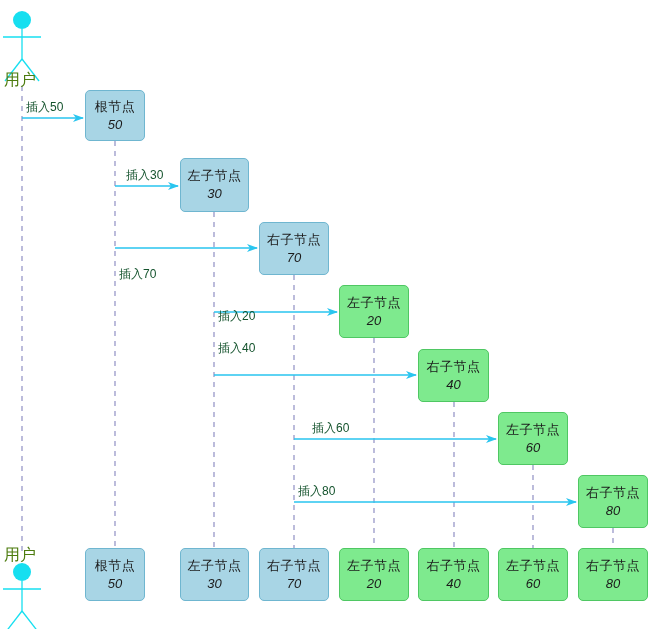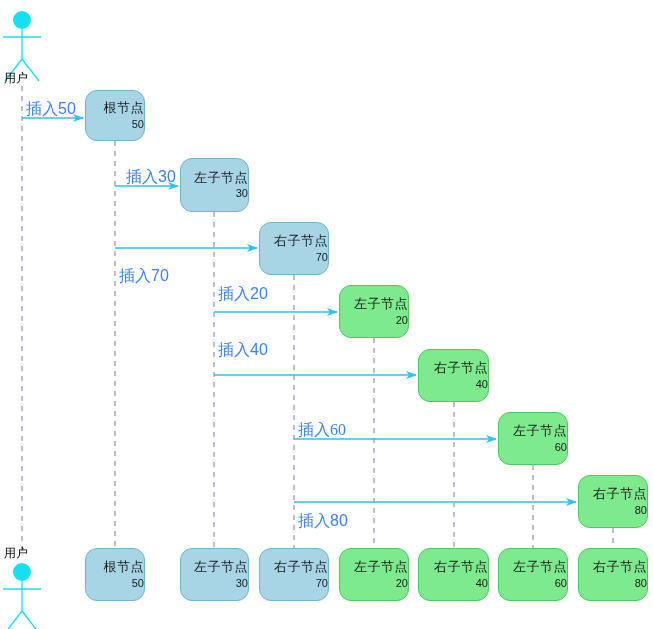--- a/index.html
+++ b/index.html
@@ -1,27 +1,27 @@
 <!DOCTYPE html>
 <html><head>
 <meta charset="utf-8">
 <style>
   html,body{margin:0;padding:0;background:#ffffff;}
   body{font-family:"Liberation Sans","DejaVu Sans",sans-serif;}
   #stage{position:relative;width:653px;height:629px;background:#ffffff;overflow:hidden;}
   #svg-layer{position:absolute;left:0;top:0;width:653px;height:629px;}
-  .node-box{position:absolute;box-sizing:border-box;border-radius:12px;
-            display:flex;flex-direction:column;align-items:flex-end;justify-content:center;
+  .node-box{position:absolute;box-sizing:border-box;border-radius:5px;
+            display:flex;flex-direction:column;align-items:center;justify-content:center;
             font-size:13px;color:#1b1b1b;line-height:1.35;}
   .node-box.blue{background:#a8d5e5;border:1px solid #6fb6d0;}
   .node-box.green{background:#7eea8e;border:1px solid #4fc763;}
   .node-title{letter-spacing:0.5px;}
-  .node-value{font-size:11px;}
-  .msg-label{position:absolute;font-size:16px;color:#3b82f6;white-space:nowrap;}
-  .actor-label{position:absolute;font-size:12px;color:#000000;white-space:nowrap;}
+  .node-value{font-size:13px;font-style:italic;}
+  .msg-label{position:absolute;font-size:12px;color:#14532d;white-space:nowrap;}
+  .actor-label{position:absolute;font-size:16px;color:#4d7c0f;white-space:nowrap;}
 </style>
 </head>
 <body>
 
 <div id="stage">
   <svg id="svg-layer" viewBox="0 0 653 629" xmlns="http://www.w3.org/2000/svg">
     <defs>
       <marker id="arrowhead" markerWidth="11" markerHeight="8" refX="10" refY="4" orient="auto" markerUnits="userSpaceOnUse">
         <path d="M0,0 L11,4 L0,8 L3,4 Z" fill="#29c5ef"></path>
       </marker>
@@ -120,21 +120,21 @@
       </div>
       <div class="node-box green" style="left: 578px; top: 548px; width: 70px; height: 53px;">
         <div class="node-title">右子节点</div>
         <div class="node-value">80</div>
       </div>
     </div>
   <div id="labels-host">
       <div class="msg-label" style="left: 26px; top: 99px;">插入50</div>
       <div class="msg-label" style="left: 119px; top: 167px; margin-left: 7px;">插入30</div>
       <div class="msg-label" style="left: 119px; top: 229px; margin-top: 37px;">插入70</div>
-      <div class="msg-label" style="left: 218px; top: 284px;">插入20</div>
+      <div class="msg-label" style="left: 218px; top: 308px;">插入20</div>
       <div class="msg-label" style="left: 218px; top: 340px;">插入40</div>
-      <div class="msg-label" style="left: 298px; top: 420px; font-family: Liberation Serif, serif;">插入60</div>
-      <div class="msg-label" style="left: 298px; top: 483px; margin-top: 28px;">插入80</div>
+      <div class="msg-label" style="left: 312px; top: 420px;">插入60</div>
+      <div class="msg-label" style="left: 298px; top: 483px;">插入80</div>
     </div>
 
   <div class="actor-label" style="left:4px;top:70px;">用户</div>
   <div class="actor-label" style="left:4px;top:545px;">用户</div>
 </div>
 
 </body></html>

